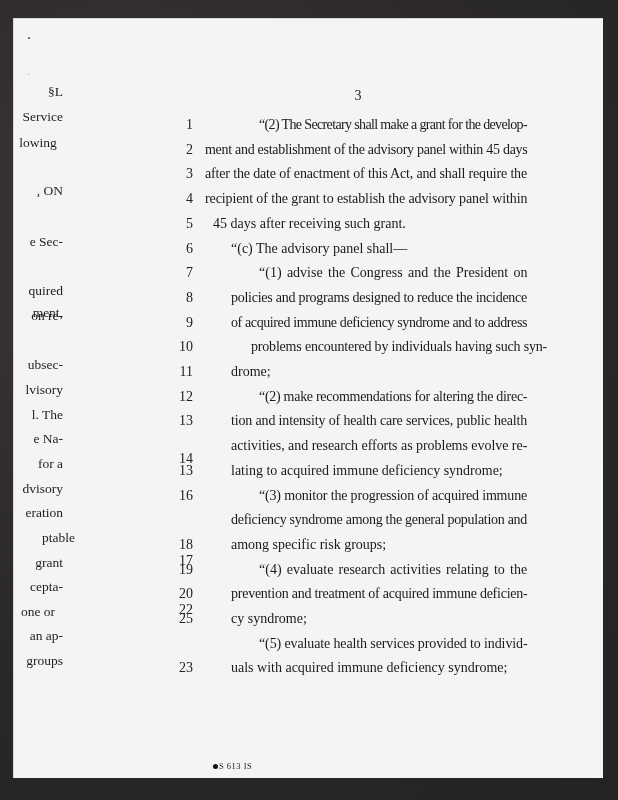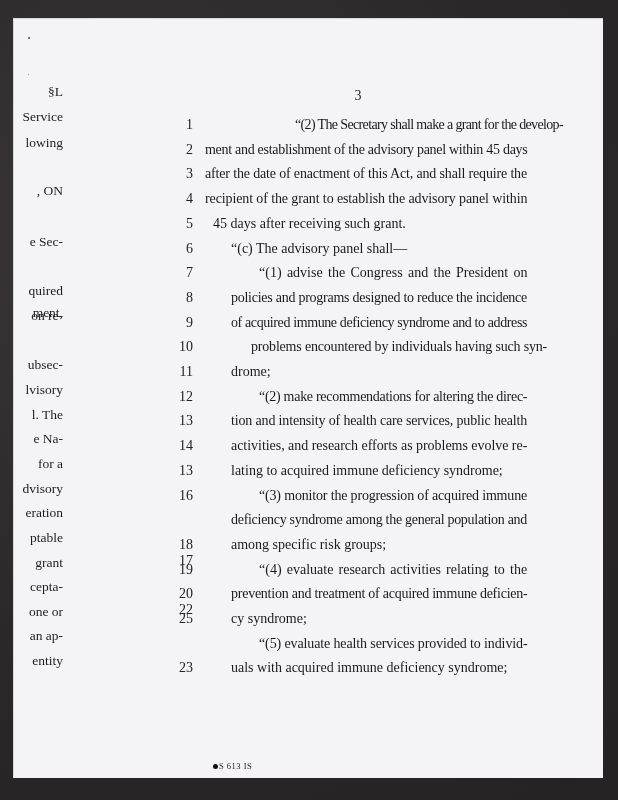--- a/index.html
+++ b/index.html
@@ -42,46 +42,46 @@
 </head>
 <body>
 
 <div class="page">
   <div class="speck" style="left:15px;top:19px;"></div>
   <div class="speck" style="left:15px;top:56px;width:1px;height:1px;background:#888;"></div>
 
   <div id="stub-container">
       <div class="stub" style="top: 66px;">§L</div>
       <div class="stub" style="top: 91px;">Service</div>
-      <div class="stub" style="top: 117px;">lowing</div>
+      <div class="stub" style="top: 117px; text-align: center;">lowing</div>
       <div class="stub" style="top: 165px;">, ON</div>
       <div class="stub" style="top: 216px;">e Sec-</div>
       <div class="stub" style="top: 241px; margin-top: 46px;">ment,</div>
       <div class="stub" style="top: 265px;">quired</div>
       <div class="stub" style="top: 290px;">on re-</div>
       <div class="stub" style="top: 339px;">ubsec-</div>
       <div class="stub" style="top: 364px;">lvisory</div>
       <div class="stub" style="top: 389px;">l. The</div>
       <div class="stub" style="top: 413px;">e Na-</div>
       <div class="stub" style="top: 438px;">for a</div>
       <div class="stub" style="top: 463px;">dvisory</div>
       <div class="stub" style="top: 487px;">eration</div>
-      <div class="stub" style="top: 512px;">ptable</div>
+      <div class="stub" style="top: 512px; padding-left: 12px;">ptable</div>
       <div class="stub" style="top: 537px;">grant</div>
       <div class="stub" style="top: 561px;">cepta-</div>
-      <div class="stub" style="top: 586px;">one or</div>
+      <div class="stub" style="top: 586px; text-align: center;">one or</div>
       <div class="stub" style="top: 610px;">an ap-</div>
-      <div class="stub" style="top: 635px;">entity</div>
+      <div class="stub" style="top: 635px;">groups</div>
     </div>
 
   <div class="page-num">3</div>
 
   <div id="lines-container">
       <div class="ln" style="left: 150px; top: 99px;">1</div>
-      <div class="tx" style="left: 246px; top: 99px; width: 268px; letter-spacing: -0.648148px; margin-left: 36px;">“(2) The Secretary shall make a grant for the develop-</div>
+      <div class="tx" style="left: 246px; top: 99px; width: 268px; letter-spacing: -0.648148px;">“(2) The Secretary shall make a grant for the develop-</div>
       <div class="ln" style="left: 150px; top: 123.7px;">2</div>
       <div class="tx" style="left: 192px; top: 123.7px; width: 322px; letter-spacing: -0.288136px;">ment and establishment of the advisory panel within 45 days</div>
       <div class="ln" style="left: 150px; top: 148.4px;">3</div>
       <div class="tx" style="left: 192px; top: 148.4px; width: 322px; letter-spacing: -0.16129px;">after the date of enactment of this Act, and shall require the</div>
       <div class="ln" style="left: 150px; top: 173.1px;">4</div>
       <div class="tx" style="left: 192px; top: 173.1px; width: 322px; letter-spacing: -0.114754px;">recipient of the grant to establish the advisory panel within</div>
       <div class="ln" style="left: 150px; top: 197.8px;">5</div>
       <div class="tx last" style="left: 192px; top: 197.8px; margin-left: 8px;">45 days after receiving such grant.</div>
       <div class="ln" style="left: 150px; top: 222.5px;">6</div>
       <div class="tx last" style="left: 218px; top: 222.5px;">“(c) The advisory panel shall—</div>
@@ -92,21 +92,21 @@
       <div class="ln" style="left: 150px; top: 296.6px;">9</div>
       <div class="tx" style="left: 218px; top: 296.6px; width: 296px; letter-spacing: -0.396226px;">of acquired immune deficiency syndrome and to address</div>
       <div class="ln" style="left: 150px; top: 321.3px;">10</div>
       <div class="tx" style="left: 218px; top: 321.3px; width: 296px; letter-spacing: -0.192308px; margin-left: 20px;">problems encountered by individuals having such syn-</div>
       <div class="ln" style="left: 150px; top: 346px;">11</div>
       <div class="tx last" style="left: 218px; top: 346px;">drome;</div>
       <div class="ln" style="left: 150px; top: 370.7px;">12</div>
       <div class="tx" style="left: 246px; top: 370.7px; width: 268px; letter-spacing: -0.285714px;">“(2) make recommendations for altering the direc-</div>
       <div class="ln" style="left: 150px; top: 395.4px;">13</div>
       <div class="tx" style="left: 218px; top: 395.4px; width: 296px; letter-spacing: -0.157895px;">tion and intensity of health care services, public health</div>
-      <div class="ln" style="left: 150px; top: 420px; text-align: right;">14</div>
+      <div class="ln" style="left: 150px; top: 433px; text-align: right;">14</div>
       <div class="tx" style="left: 218px; top: 420.1px; width: 296px; letter-spacing: -0.0363636px;">activities, and research efforts as problems evolve re-</div>
       <div class="ln" style="left: 150px; top: 444.8px;">13</div>
       <div class="tx last" style="left: 218px; top: 444.8px;">lating to acquired immune deficiency syndrome;</div>
       <div class="ln" style="left: 150px; top: 469.5px;">16</div>
       <div class="tx" style="left: 246px; top: 469.5px; width: 268px; letter-spacing: -0.170213px;">“(3) monitor the progression of acquired immune</div>
       <div class="ln" style="left: 150px; top: 515px; margin-top: 20px;">17</div>
       <div class="tx" style="left: 218px; top: 494.2px; width: 296px; letter-spacing: -0.288462px;">deficiency syndrome among the general population and</div>
       <div class="ln" style="left: 150px; top: 518.9px;">18</div>
       <div class="tx last" style="left: 218px; top: 518.9px;">among specific risk groups;</div>
       <div class="ln" style="left: 150px; top: 543.6px;">19</div>

